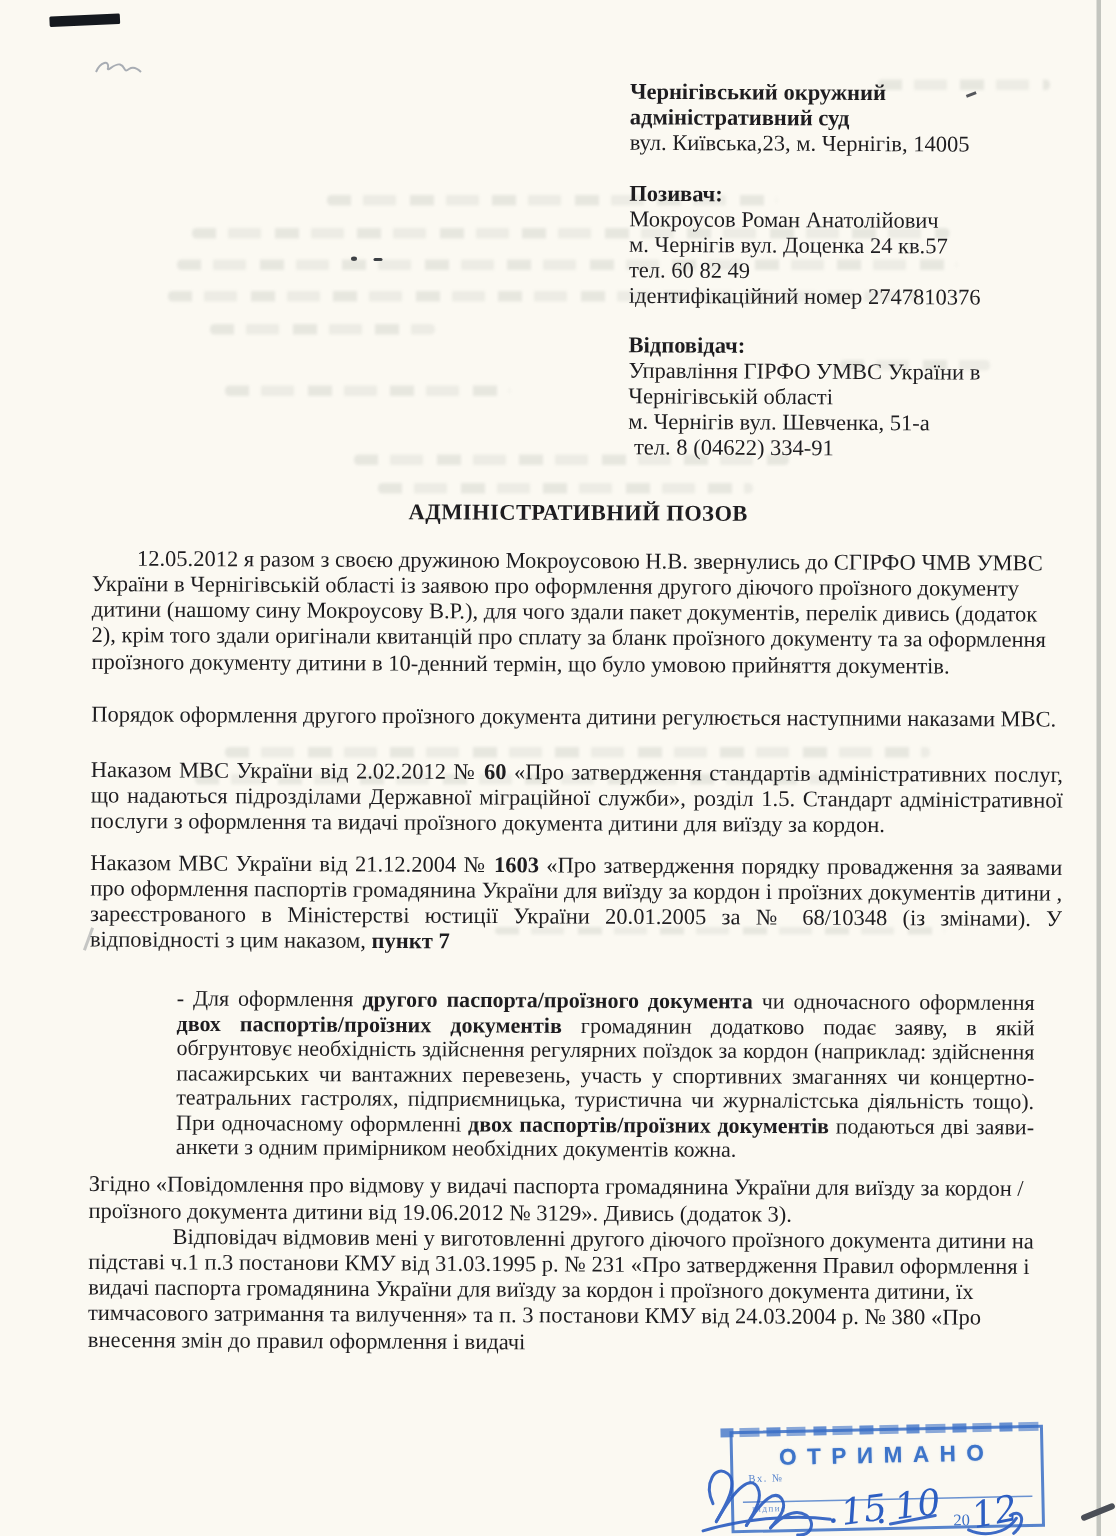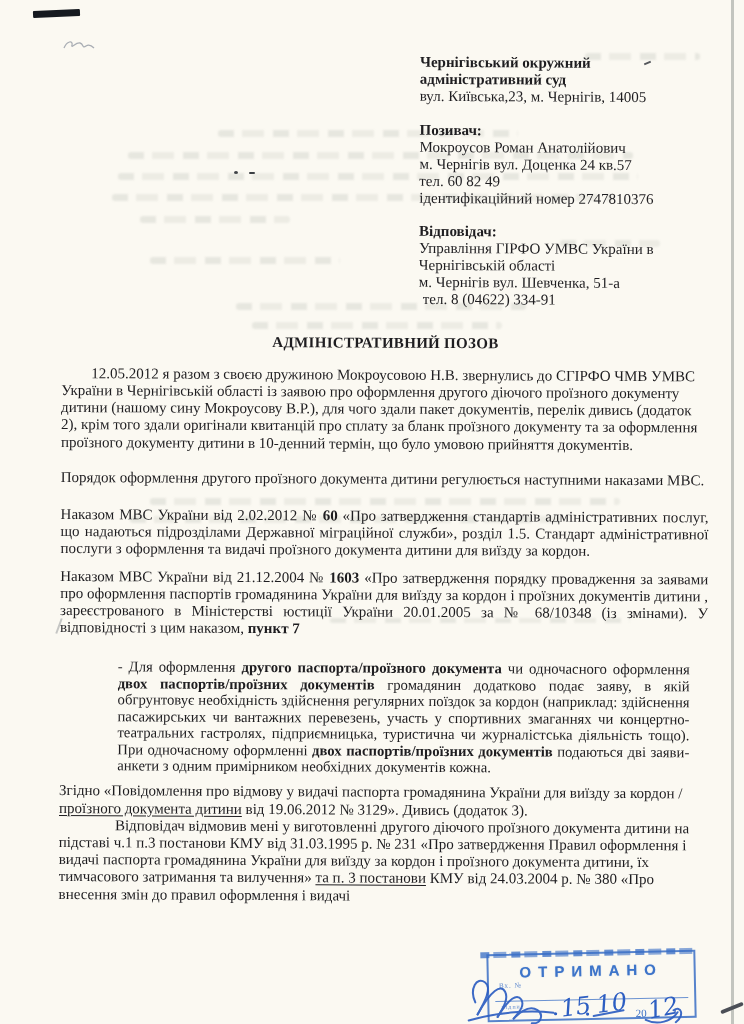--- a/index.html
+++ b/index.html
@@ -4,21 +4,21 @@
 <style>
   html,body{margin:0;padding:0;background:#e9e7e1;}
   .page{position:relative;width:744px;height:1024px;background:#fbf9f2;overflow:hidden;
         font-family:"Liberation Serif",serif;color:#1e1d20;}
   
   .content{position:absolute;left:63px;top:52px;width:648px;transform:rotate(.3deg);
            transform-origin:top left;font-size:15px;line-height:17.2px;}
   .addr{margin-left:357px;width:291px;}
   .addr .line{display:block;}
   .b{font-weight:bold;}
-  .u{text-decoration:underline;text-underline-offset:2px;}
+  .u{text-underline-offset:2px;}
   .gap-sm{height:16px;}
   .gap-md{height:15px;}
   .doc-title{text-align:center;font-weight:bold;margin-top:26px;letter-spacing:.3px;}
   .para{margin:0;}
   .st-p1{margin-top:15px;text-indent:30px;}
   .st-plain{margin-top:18px;}
   .st-justify{margin-top:20px;text-align:justify;}
   .st-justify2{margin-top:10px;text-align:justify;}
   .st-quote{margin:22px 18px 0 58px;text-align:justify;font-size:14.7px;line-height:16.4px;}
   .st-after-quote{margin-top:9px;}

